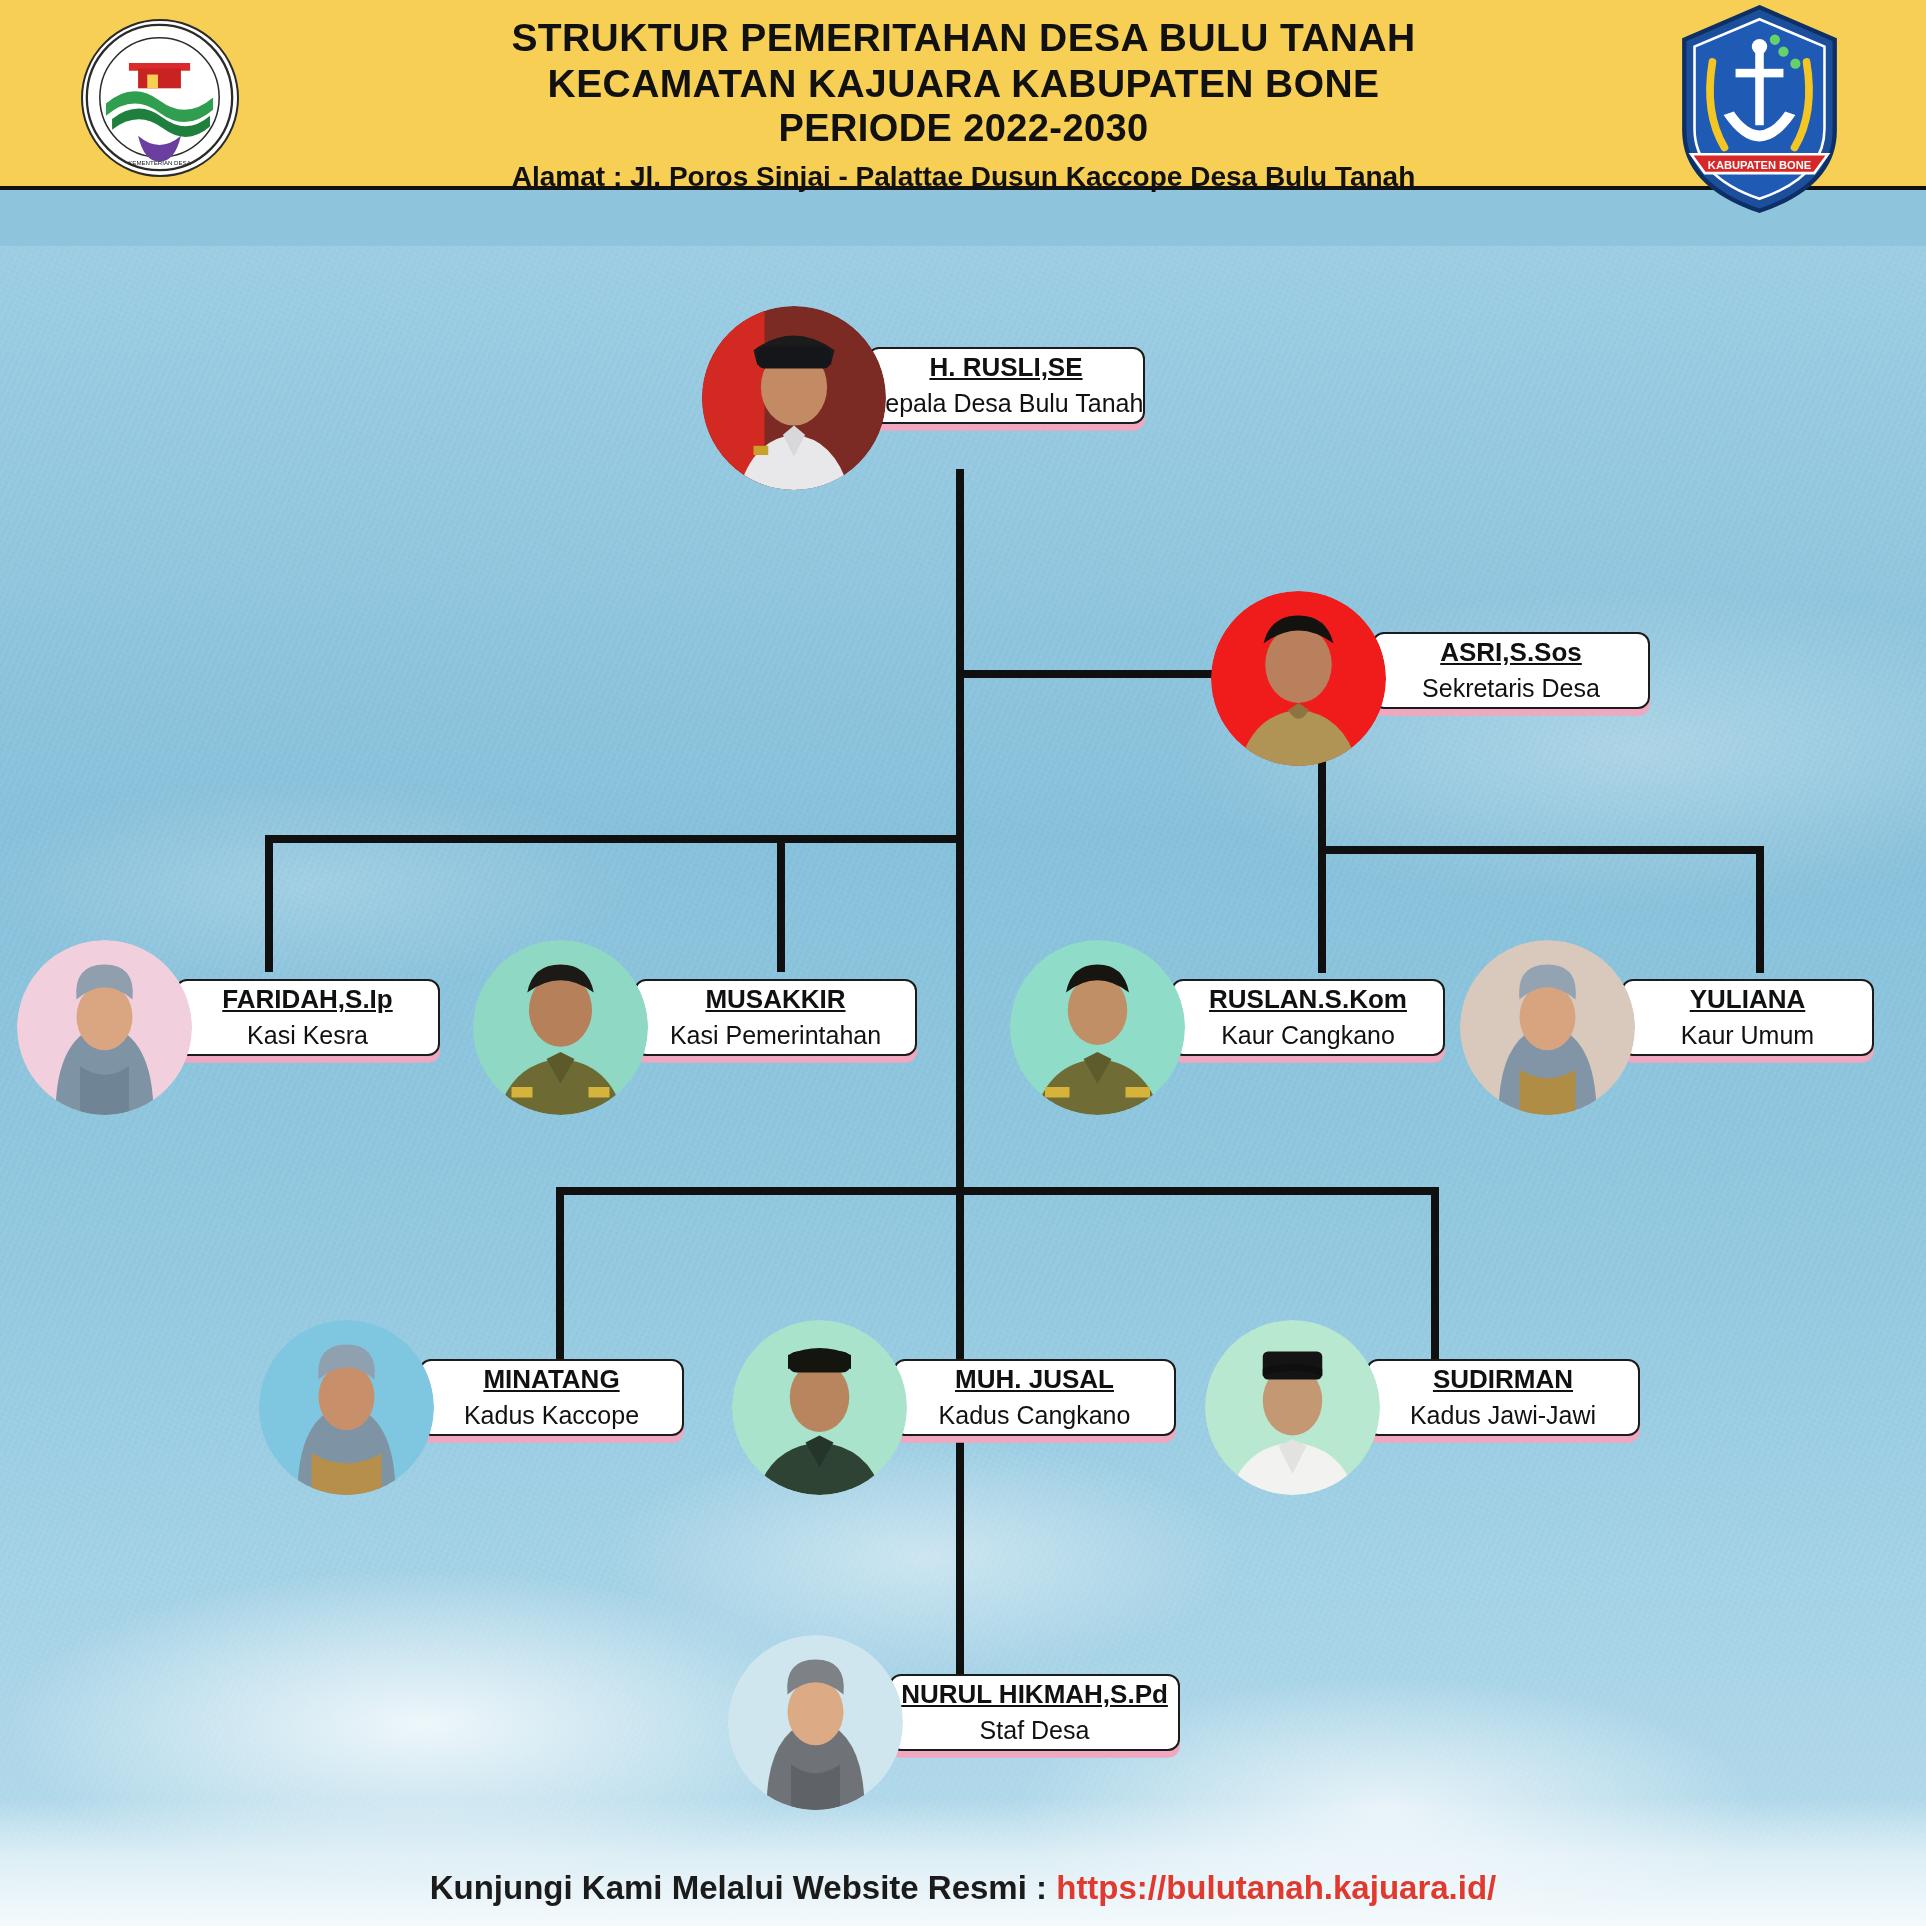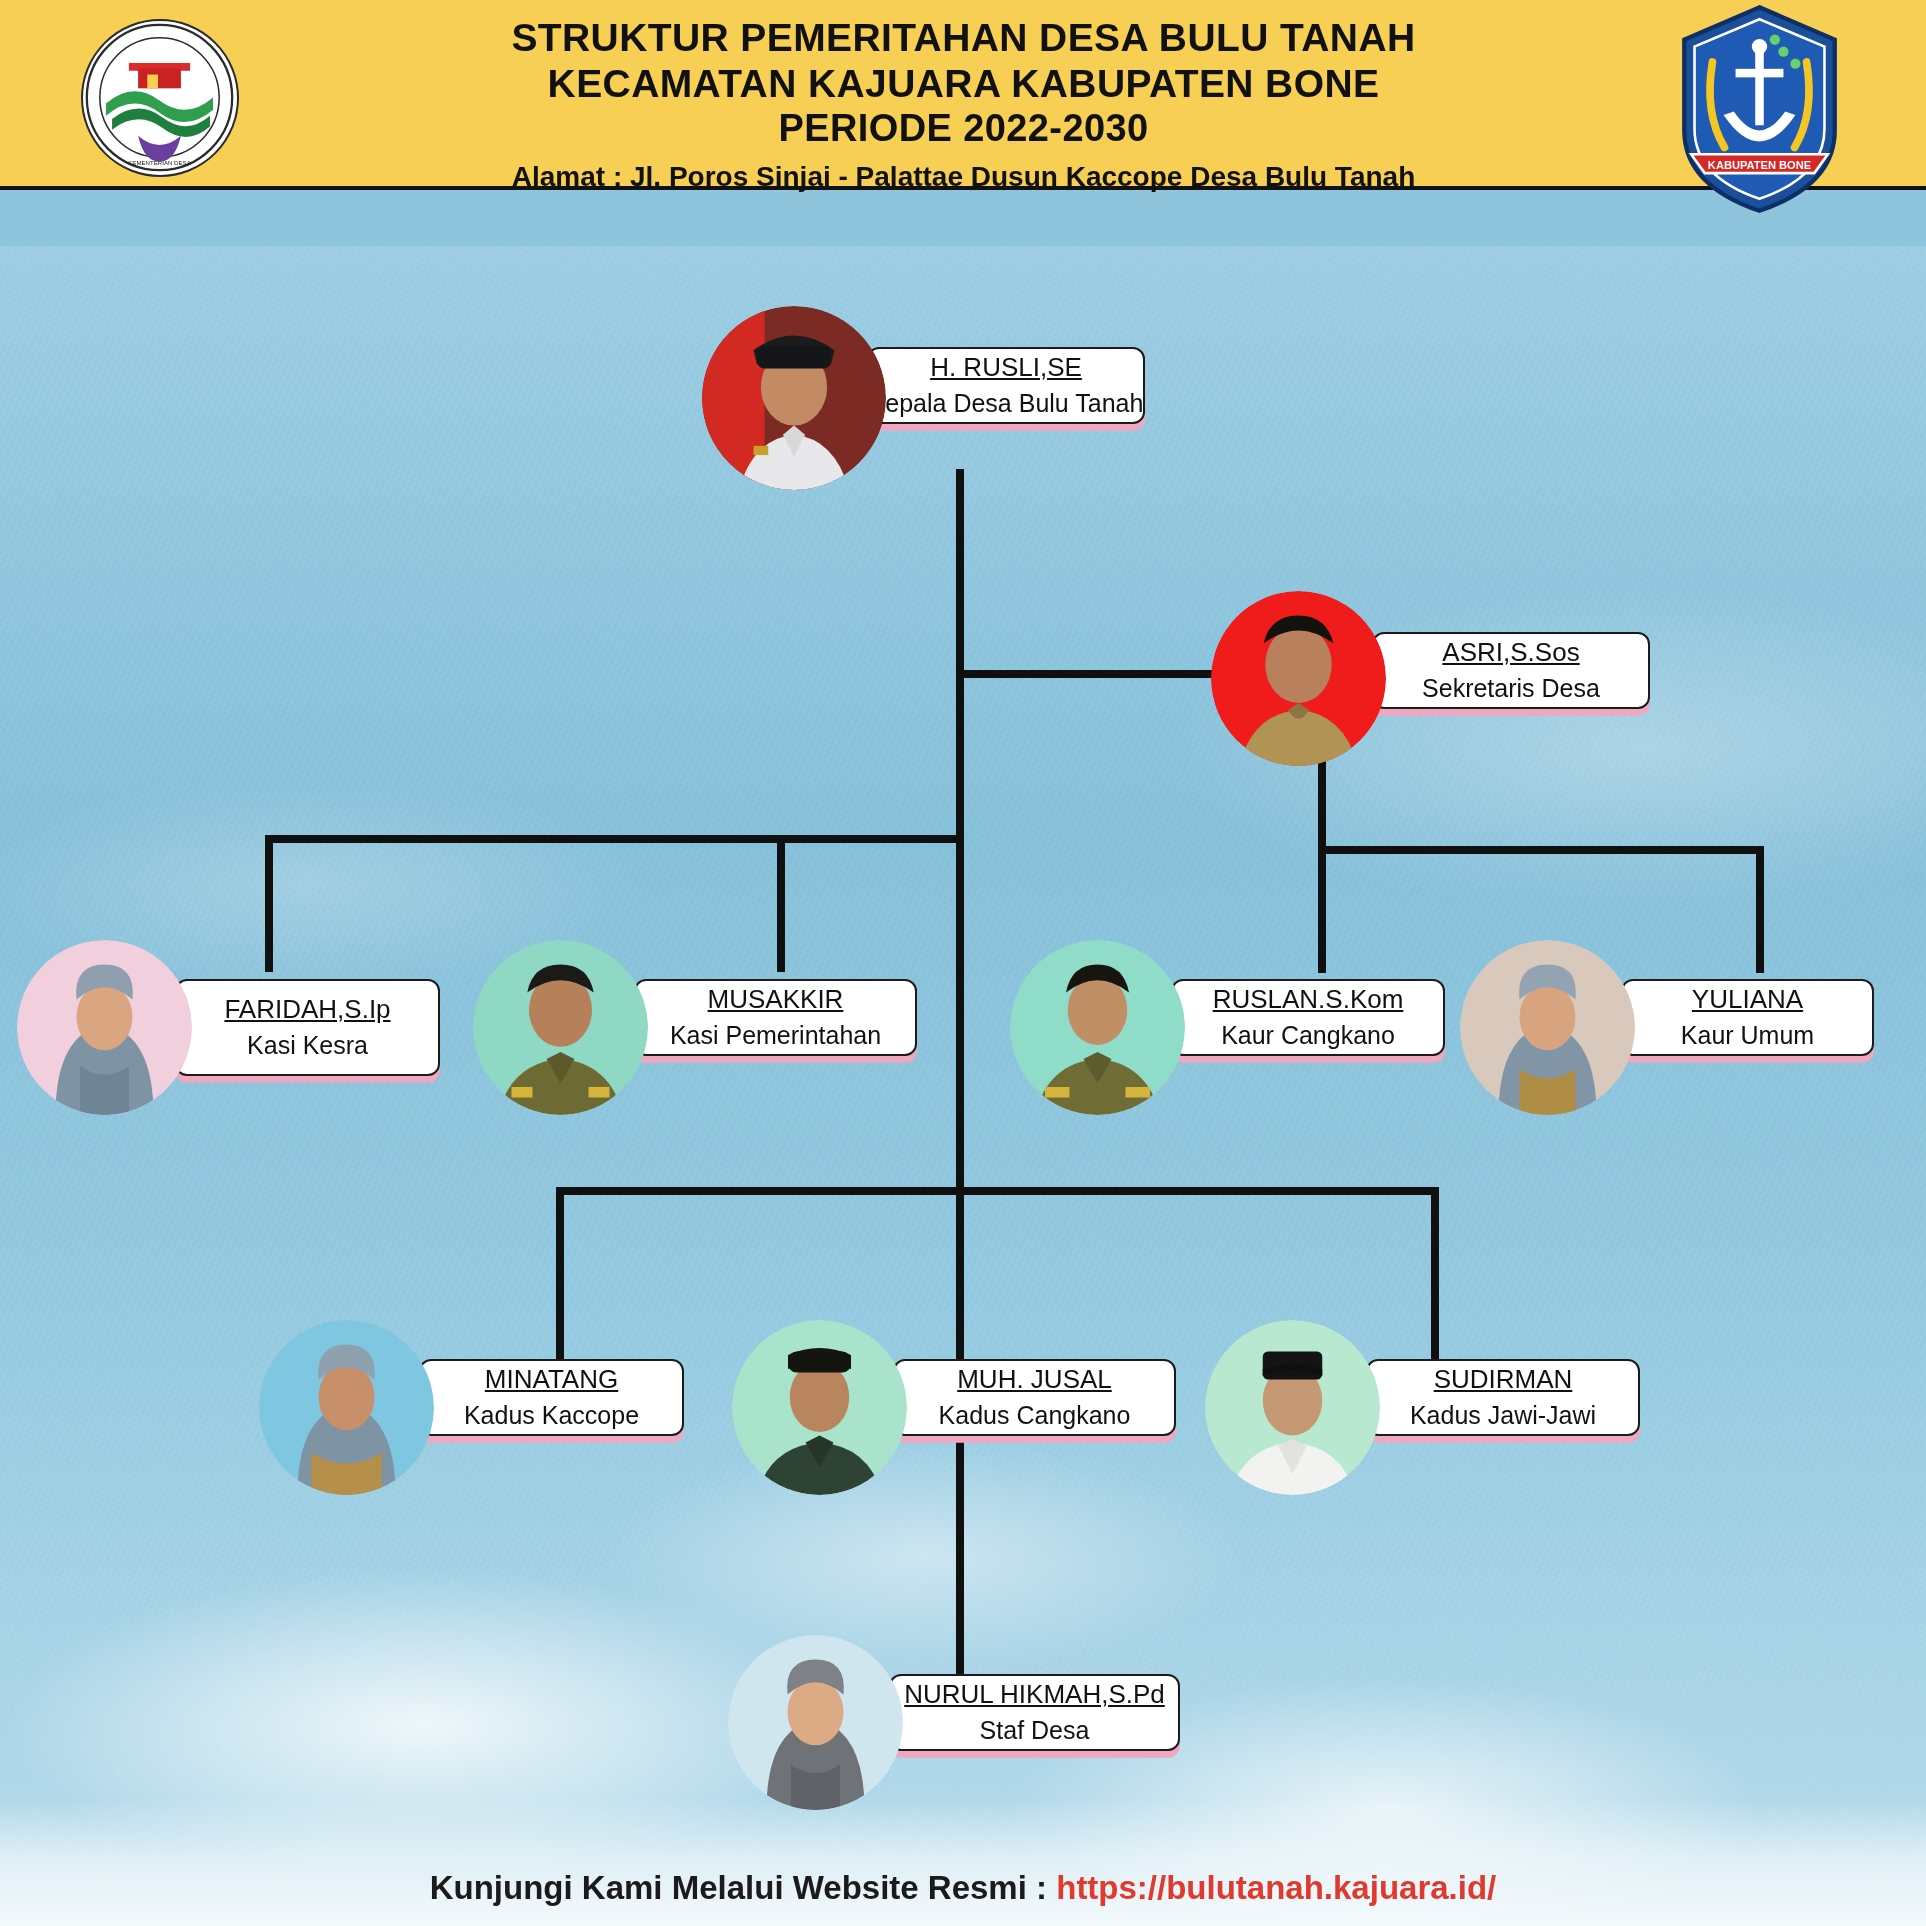--- a/index.html
+++ b/index.html
@@ -73,21 +73,21 @@
     border:0;z-index:4;
   }
   .card{
     position:absolute;z-index:3;
     background:#fff;border:2.6px solid #1b1b1b;border-radius:12px;
     box-shadow:0 6.8px 0 0 #efa8bf;
     box-sizing:border-box;
     display:flex;flex-direction:column;align-items:center;justify-content:center;
   }
   .card .nm{
-    font-weight:normal;font-size:26px;color:#111;text-decoration:underline;
+    font-weight:bold;font-size:26px;color:#111;text-decoration:underline;
     line-height:1.15;white-space:nowrap;
   }
   .card .role{
     font-size:25px;color:#111;line-height:1.2;margin-top:5.1px;white-space:nowrap;
   }
 
   
   .footer-text{
     position:absolute;left:0;bottom:19px;width:1926px;text-align:center;
     font-size:33px;font-weight:bold;color:#1b1b1b;
@@ -228,21 +228,21 @@
           </defs>
         <g clip-path="url(#c3)">
           <rect width="100" height="100" fill="#f2cfdc"></rect>
           <path d="M22 100 q0 -46 28 -52 q28 6 28 52z" fill="#7e93a3"></path>
           <ellipse cx="50" cy="44" rx="16" ry="19" fill="#d9a681"></ellipse>
           <path d="M34 34 q16 -14 32 0 q2 -20 -16 -20 q-18 0 -16 20z" fill="#8f9fae"></path>
           <path d="M36 72 q14 10 28 0 l0 28 h-28z" fill="#6f8595"></path>
         </g>
       </svg>
     </div>
-    <div class="card" style="left:175px;top:979px;width:265px;height:97px;">
+    <div class="card" style="left:175px;top:979px;width:265px;height:77px;">
       <div class="nm">FARIDAH,S.Ip</div>
       <div class="role">Kasi Kesra</div>
     </div>
   </div>
 
   <div class="node">
     <div class="photo" style="left:473px;top:940px;width:175px;height:175px;">
       <svg viewBox="0 0 100 100" width="175" height="175" aria-hidden="true">
         <defs>
             <clipPath id="c4">

